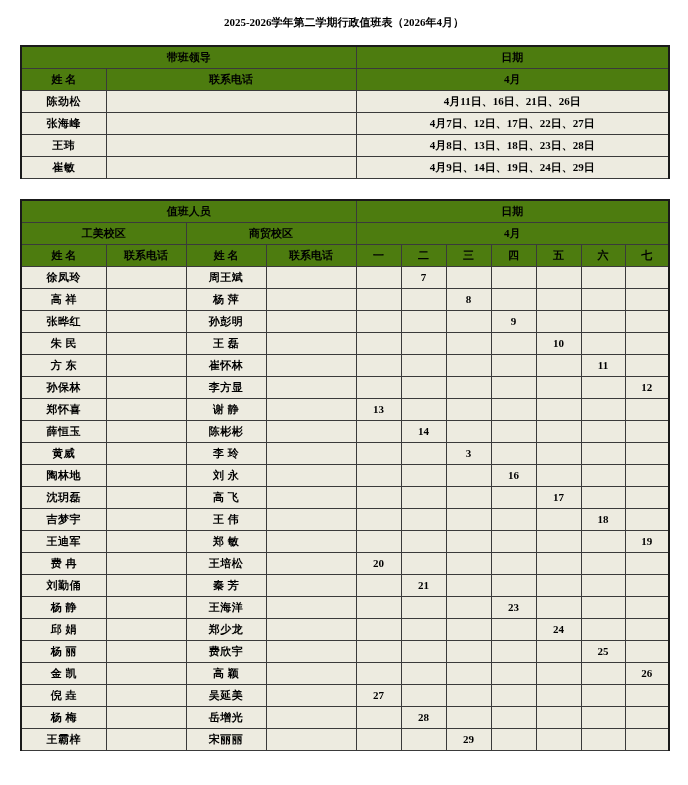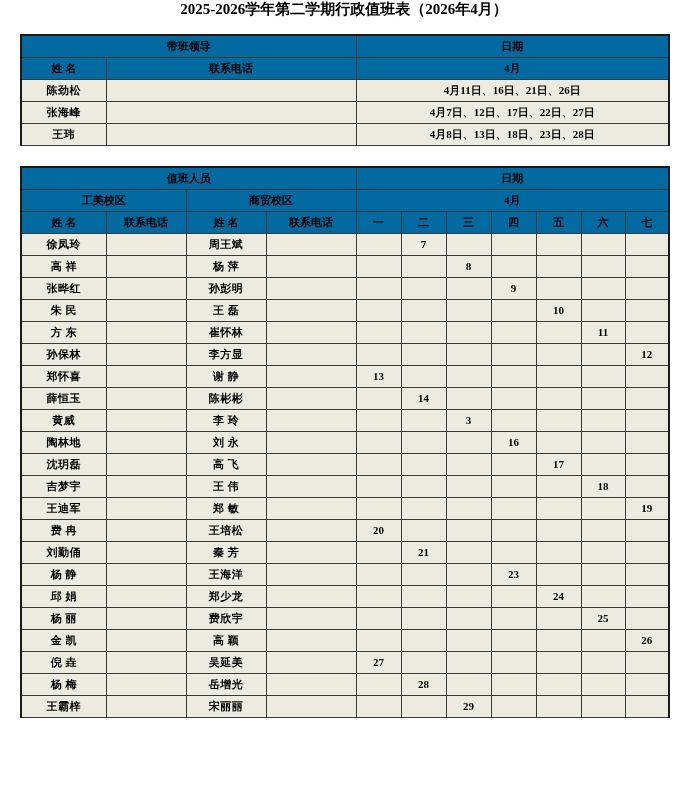--- a/index.html
+++ b/index.html
@@ -15,23 +15,24 @@
     overflow: hidden;
   }
   .page {
     width: 688px;
     height: 785px;
     position: relative;
     box-sizing: border-box;
   }
   .doc-title {
     text-align: center;
-    font-size: 15px;
+    font-size: 11px;
     font-weight: bold;
     letter-spacing: 0px;
+    padding-top: 16px;
     padding-bottom: 0px;
     line-height: 1.2;
     font-family: "Liberation Serif", "DejaVu Serif", serif;
   }
 
   .tbl-wrap {
     padding: 0 20px 0 20px;
     box-sizing: border-box;
   }
   table.sheet {
@@ -48,21 +49,21 @@
     vertical-align: middle;
     padding: 0;
     height: 21px;
     line-height: 21px;
     font-family: "Liberation Serif", "DejaVu Serif", serif;
     background: #EDEBE0;
     white-space: nowrap;
     overflow: hidden;
   }
   table.sheet .hd {
-    background: #0369a1;
+    background: #4d7c0f;
   }
   table.sheet .outer-top td {
     border-top: 2px solid #1a1a1a;
   }
   .thick-bottom td {
     border-bottom: 2px solid #1a1a1a;
   }
   .thick-left {
     border-left: 2px solid #1a1a1a !important;
   }
@@ -116,20 +117,25 @@
           </tr>
           <tr>
             <td class="name-cell thick-left">张海峰</td>
             <td></td>
             <td class="dates-col thick-right">4月7日、12日、17日、22日、27日</td>
           </tr>
           <tr>
             <td class="name-cell thick-left">王玮</td>
             <td></td>
             <td class="dates-col thick-right">4月8日、13日、18日、23日、28日</td>
+          </tr>
+          <tr class="thick-bottom">
+            <td class="name-cell thick-left">崔敏</td>
+            <td></td>
+            <td class="dates-col thick-right">4月9日、14日、19日、24日、29日</td>
           </tr>
         </tbody>
     </table>
   </div>
 
   <div class="gap"></div>
 
   <div class="tbl-wrap">
     <table class="sheet">
       <colgroup>

